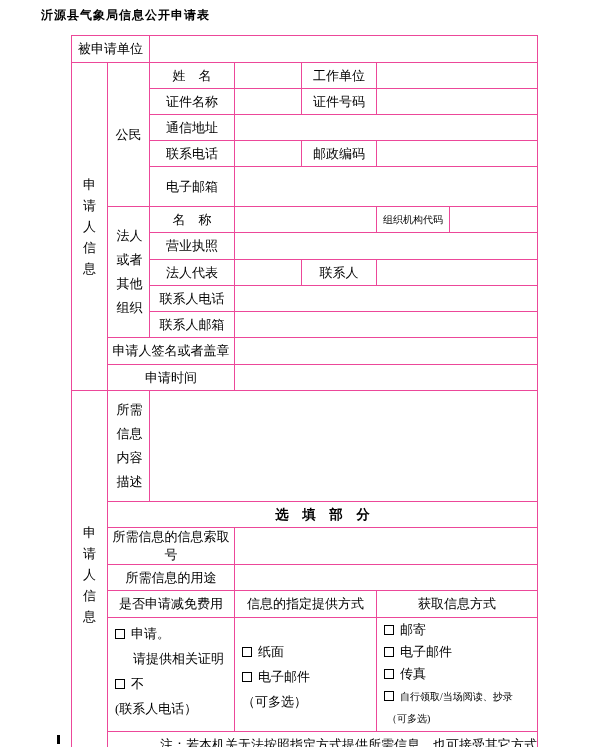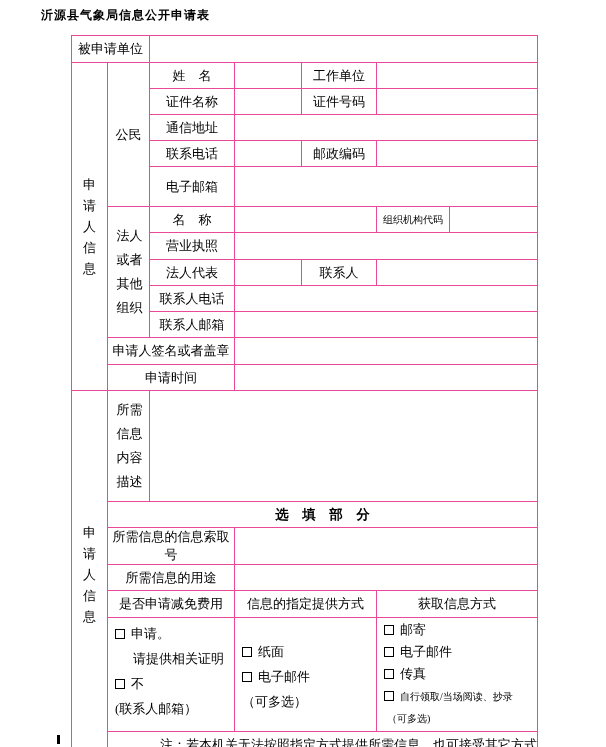--- a/index.html
+++ b/index.html
@@ -187,21 +187,21 @@
     <td colspan="2" class="lbl">是否申请减免费用</td>
     <td colspan="2" class="lbl">信息的指定提供方式</td>
     <td colspan="2" class="lbl">获取信息方式</td>
   </tr>
 
   <tr style="height:114px">
     <td colspan="2" class="top" style="padding-top:3px">
       <div class="cb-line"><span class="cbx"></span><span>申请。</span></div>
       <div class="cb-line indent">请提供相关证明</div>
       <div class="cb-line"><span class="cbx"></span><span>不</span></div>
-      <div class="cb-line">(联系人邮箱）</div>
+      <div class="cb-line">(联系人电话）</div>
     </td>
     <td colspan="2" class="top" style="padding-top:21px">
       <div class="cb-line"><span class="cbx"></span><span>纸面</span></div>
       <div class="cb-line"><span class="cbx"></span><span>电子邮件</span></div>
       <div class="cb-line">（可多选）</div>
     </td>
     <td colspan="2" class="top" style="padding-top:1px">
       <div class="cb-line tight"><span class="cbx"></span><span>邮寄</span></div>
       <div class="cb-line tight"><span class="cbx"></span><span>电子邮件</span></div>
       <div class="cb-line tight"><span class="cbx"></span><span>传真</span></div>

